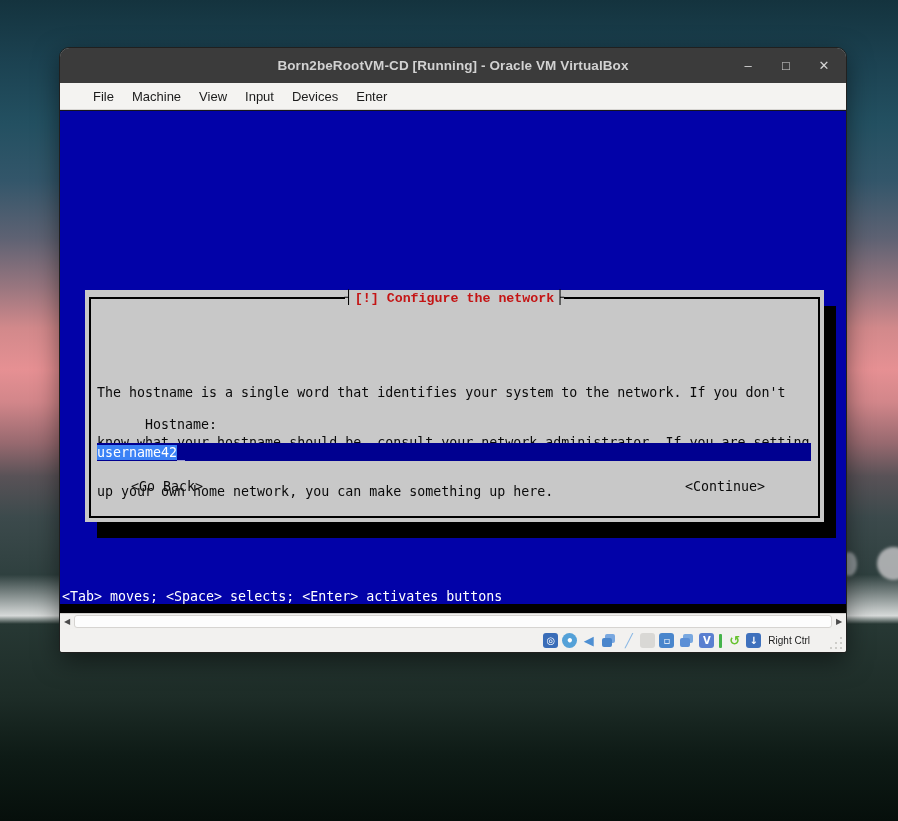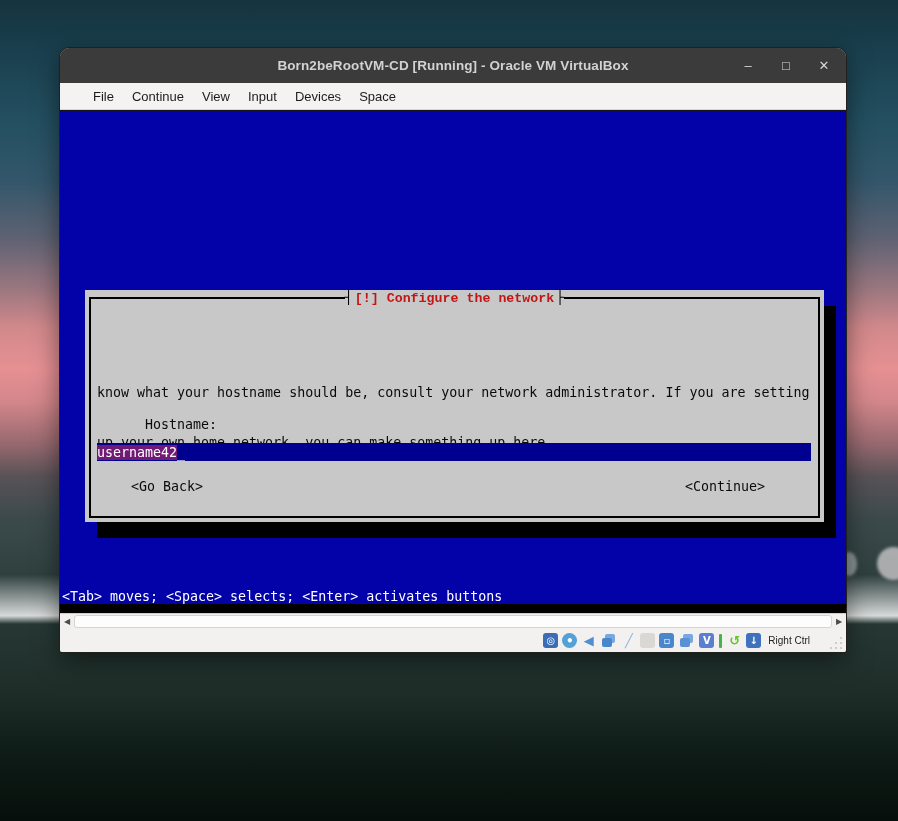--- a/index.html
+++ b/index.html
@@ -51,21 +51,21 @@
     line-height:16px;white-space:pre;}
   .dialog-title-row .tick{color:#000;background:#c8c8c8;}
   .dialog-title{color:#c41414;font-weight:bold;background:#c8c8c8;padding:0 2px;font-family:Liberation Mono, monospace;}
   .dlg-line{position:absolute;left:12px;white-space:pre;}
   .dlg-prompt{top:31px;}
   .dlg-desc{top:62px;line-height:16.5px;}
   .dlg-hostname-label{top:127px;padding-left:48px;}
   .hostname-input{position:absolute;left:12px;top:153px;width:714px;height:18px;
     background:#000090;display:flex;align-items:center;overflow:hidden;
     color:#fff;white-space:pre;}
-  .input-selected{background:#701a75;color:#fff;text-align:center;}
+  .input-selected{background:#3b82f6;color:#fff;text-align:center;}
   .input-cursor{color:#fff;}
   .input-fill{color:#4646d8;overflow:hidden;white-space:pre;}
   .btn-row{position:absolute;top:189px;left:0;right:0;height:18px;}
   .dlg-btn{position:absolute;white-space:pre;}
   .btn-goback{left:46px;}
   .btn-continue{right:59px;}
 
   
   .hscroll{height:15px;flex:0 0 15px;background:#f1f0ee;position:relative;
     border-top:1px solid #cfcdca;}
@@ -113,35 +113,36 @@
     <div class="title-text">Born2beRootVM-CD [Running] - Oracle VM VirtualBox</div>
     <div class="win-controls">
       <span class="win-btn">–</span>
       <span class="win-btn">□</span>
       <span class="win-btn">✕</span>
     </div>
   </div>
 
   <div class="menubar">
     <span class="menu-item">File</span>
-    <span class="menu-item">Continue</span>
+    <span class="menu-item">Machine</span>
     <span class="menu-item">View</span>
     <span class="menu-item">Input</span>
     <span class="menu-item">Devices</span>
-    <span class="menu-item">Space</span>
+    <span class="menu-item">Enter</span>
   </div>
 
   <div class="console">
 
     <div class="dialog">
       <div class="dialog-border"></div>
       <div class="dialog-title-row"><span class="tick">┤</span><span class="dialog-title">[!] Configure the network</span><span class="tick">├</span></div>
 
 
       <div class="dlg-line dlg-desc">
+        <div>The hostname is a single word that identifies your system to the network. If you don't</div>
         <div>know what your hostname should be, consult your network administrator. If you are setting</div>
         <div>up your own home network, you can make something up here.</div>
       </div>
 
       <div class="dlg-line dlg-hostname-label">Hostname:</div>
 
       <div class="hostname-input"><span class="input-selected">username42</span><span class="input-cursor">_</span><span class="input-fill">________________________________________________________________________________</span></div>
 
       <div class="btn-row">
         <span class="dlg-btn btn-goback">&lt;Go Back&gt;</span>

